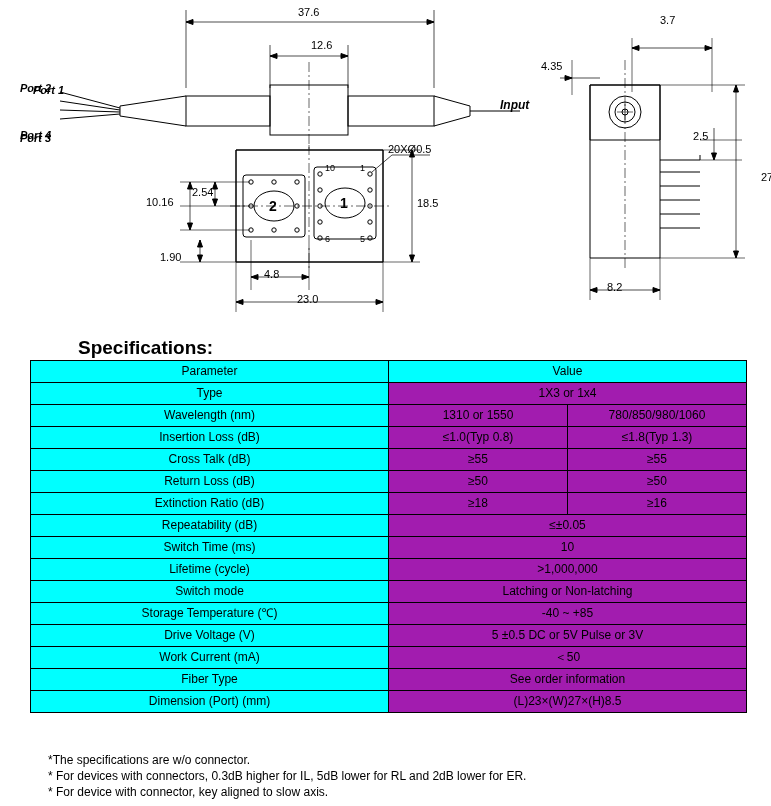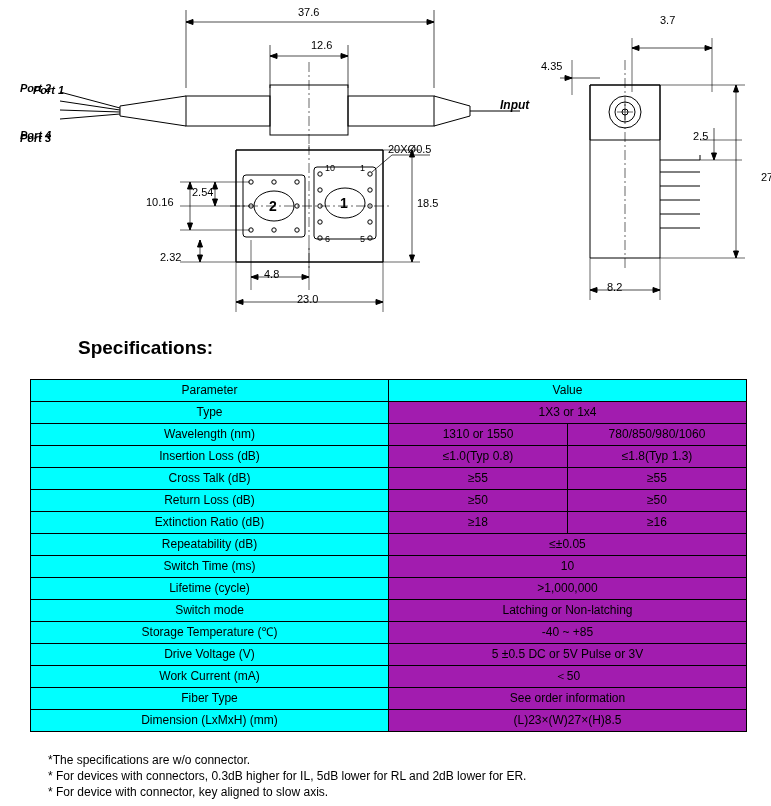--- a/index.html
+++ b/index.html
@@ -62,21 +62,21 @@
     top: 337px;
     font-size: 19px;
     font-weight: bold;
     font-family: "Liberation Sans", sans-serif;
   }
 
   
   .spec-table-wrap {
     position: absolute;
     left: 30px;
-    top: 379px;
+    top: 360px;
     width: 717px;
   }
   table.spec {
     border-collapse: collapse;
     width: 717px;
     table-layout: fixed;
   }
   table.spec td {
     border: 1px solid #000000;
     font-size: 12px;
@@ -266,21 +266,21 @@
 
     </g>
   </svg>
 
   <div class="dim-label" style="left:298px; top:6px;">37.6</div>
   <div class="dim-label" style="left:295px; top:39px;margin-left:16px;">12.6</div>
   <div class="dim-label" style="left:388px; top:143px;">20XØ0.5</div>
   <div class="dim-label" style="left:417px; top:197px;">18.5</div>
   <div class="dim-label" style="left:146px; top:196px;">10.16</div>
   <div class="dim-label" style="left:192px; top:186px;">2.54</div>
-  <div class="dim-label" style="left:160px; top:251px;">2.32</div>
+  <div class="dim-label" style="left:160px; top:251px;">1.90</div>
   <div class="dim-label" style="left:264px; top:268px;">4.8</div>
   <div class="dim-label" style="left:297px; top:293px;">23.0</div>
 
   <div class="dim-label" style="left:541px; top:60px;">4.35</div>
   <div class="dim-label" style="left:660px; top:14px;">3.7</div>
   <div class="dim-label" style="left:693px; top:130px;">2.5</div>
   <div class="dim-label" style="left:761px; top:171px;">27,0</div>
   <div class="dim-label" style="left:607px; top:281px;">8.2</div>
 
   <div class="port-label" style="left:33px; top:84px;">Port 1</div>
@@ -378,21 +378,21 @@
         <td class="param">Work Current (mA)</td>
         <td class="val" colspan="2">＜50</td>
       </tr>
 
       <tr>
         <td class="param">Fiber Type</td>
         <td class="val" colspan="2">See order information</td>
       </tr>
 
       <tr>
-        <td class="param">Dimension (LxMxH) (mm)</td>
+        <td class="param">Dimension (Port) (mm)</td>
         <td class="val" colspan="2">(L)23×(W)27×(H)8.5</td>
       </tr>
     </tbody>
   </table>
 </div>
 
 <div class="notes">
   <div>*The specifications are w/o connector.</div>
   <div>* For devices with connectors, 0.3dB higher for IL, 5dB lower for RL and 2dB lower for ER.</div>
   <div>* For device with connector, key aligned to slow axis.</div>

